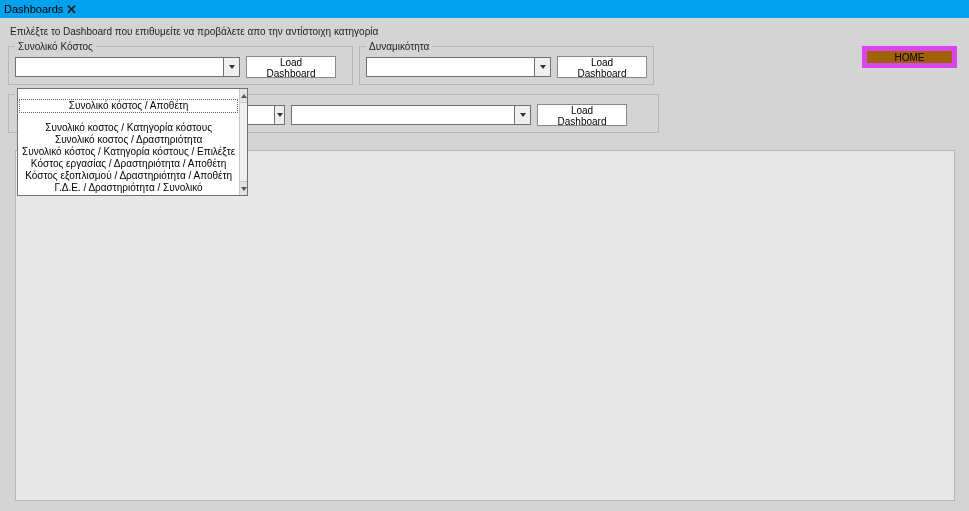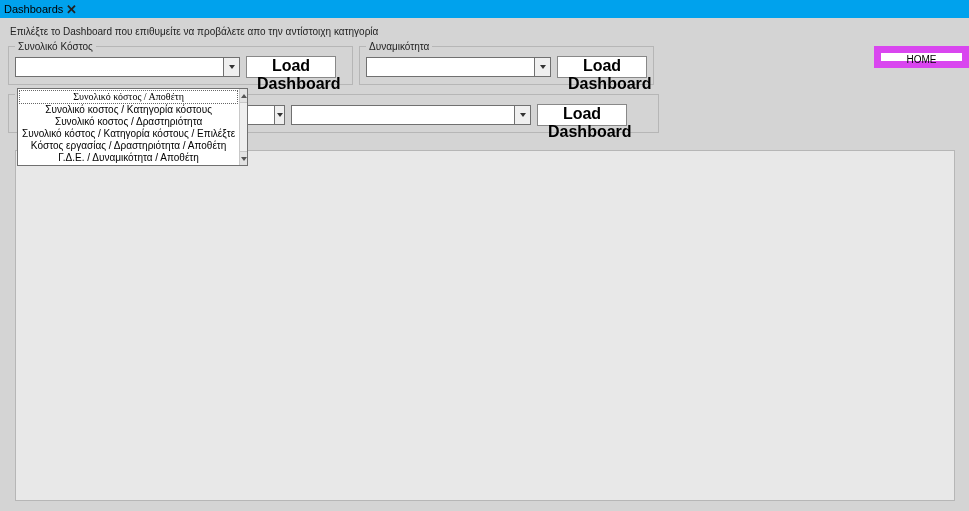--- a/index.html
+++ b/index.html
@@ -7,55 +7,55 @@
   body { background: #d4d4d4; width: 969px; height: 511px; overflow: hidden; position: relative; }
 
   .titlebar { background: #00a2ed; height: 18px; display: flex; align-items: center; justify-content: flex-start; padding: 0 4px; }
   .titlebar-title { color: #000; font-size: 11px; font-weight: normal; }
   .titlebar-close { font-size: 13px; font-weight: bold; cursor: pointer; color: #222; width: 16px; text-align: center; }
 
   .window-body { padding: 4px 8px 8px 8px; position: relative; height: calc(100% - 18px); }
 
   .instruction { font-size: 10px; color: #222; margin: 4px 2px 4px 2px; }
 
-  .home-btn { position: absolute; right: 0; top: 28px; width: 95px; height: 22px; background: #ffffff; border: 7px solid #d946ef; font-size: 10px; cursor: pointer; }
+  .home-btn { position: absolute; right: 12px; top: 28px; width: 95px; height: 22px; background: #a16207; border: 5px solid #d946ef; font-size: 10px; cursor: pointer; }
 
   .row { display: flex; gap: 6px; margin-bottom: 4px; }
 
   fieldset.group { border: 1px solid #b6b6b6; margin: 0; padding: 4px 6px 6px 6px; background: #d4d4d4; position: relative; }
   fieldset.group legend { font-size: 10px; padding: 0 3px; color: #222; }
 
   .panel-inner { display: flex; align-items: center; gap: 6px; }
 
   .combo { position: relative; display: inline-flex; align-items: stretch; height: 20px; background: #fff; border: 1px solid #707070; }
   .combo-input { border: none; outline: none; font-size: 11px; padding: 1px 3px; flex: 1 1 auto; }
   .combo-btn { width: 16px; background: #efefef; border-left: 1px solid #707070; display: flex; align-items: center; justify-content: center; cursor: pointer; }
   .caret { width: 0; height: 0; border-left: 3px solid transparent; border-right: 3px solid transparent; border-top: 4px solid #333; }
 
-  .load-btn { background: #fff; border: 1px solid #888; font-size: 16px; font-weight: bold; height: 22px; padding: 0 10px; cursor: pointer; }
+  .load-btn { background: #fff; border: 1px solid #888; font-size: 10px; font-weight: normal; height: 22px; padding: 0 10px; cursor: pointer; }
 
   
   .group-a { width: 345px; }
   .group-b { width: 264px; }
   .combo-a { width: 225px; }
   .combo-b { width: 185px; }
   .load-a  { width: 90px; }
 
   
   .second-row-wrap { width: 651px; }
   .second-row-inner { display: flex; align-items: center; gap: 6px; }
   .combo-c { width: 160px; }
   .combo-d { width: 240px; }
 
   
   .dropdown-list { position: absolute; left: 17px; top: 70px; width: 231px; background: #fff; border: 1px solid #707070; z-index: 20; max-height: 110px; overflow: hidden; }
   .dd-inner { display: flex; }
   .dd-items { flex: 1 1 auto; padding: 1px 0; }
   .dd-item { font-size: 10px; text-align: center; padding: 0 4px; line-height: 12px; white-space: nowrap; overflow: hidden; cursor: pointer; }
-  .dd-item.selected { border: 1px dotted #666; margin: 0 1px; font-family: Liberation Serif, serif; }
+  .dd-item.selected { border: 1px dotted #666; margin: 9px 1px; }
   .dd-scrollbar { width: 16px; background: #efefef; border-left: 1px solid #c8c8c8; display: flex; flex-direction: column; align-items: center; justify-content: flex-start; }
   .dd-scroll-arrow { width: 100%; height: 14px; background: #e3e3e3; border-bottom: 1px solid #c8c8c8; display: flex; align-items: center; justify-content: center; }
   .dd-scroll-arrow.down { margin-top: auto; border-top: 1px solid #c8c8c8; border-bottom: none; }
   .caret-up { width: 0; height: 0; border-left: 3px solid transparent; border-right: 3px solid transparent; border-bottom: 4px solid #555; }
   .caret-dn { width: 0; height: 0; border-left: 3px solid transparent; border-right: 3px solid transparent; border-top: 4px solid #555; }
 
   .content-panel { position: absolute; left: 15px; right: 14px; top: 132px; bottom: 10px; border: 1px solid #b6b6b6; background: #e8e8e8; z-index: 1; }
 
 </style>
 </head>
@@ -122,21 +122,22 @@
   </div>
 
   <div class="dropdown-list">
     <div class="dd-inner">
       <div class="dd-items">
         <div class="dd-item selected">Συνολικό κόστος / Αποθέτη</div>
         <div class="dd-item">Συνολικό κοστος / Κατηγορία κόστους</div>
         <div class="dd-item">Συνολικό κοστος / Δραστηριότητα</div>
         <div class="dd-item">Συνολικό κόστος / Κατηγορία κόστους / Επιλέξτε</div>
         <div class="dd-item">Κόστος εργασίας / Δραστηριότητα / Αποθέτη</div>
-        <div class="dd-item">Γ.Δ.Ε. / Δυναμικότητα / Αποθέτη</div>
+        <div class="dd-item">Κόστος εξοπλισμού / Δραστηριότητα / Αποθέτη</div>
+        <div class="dd-item">Γ.Δ.Ε. / Δραστηριότητα / Συνολικό</div>
       </div>
       <div class="dd-scrollbar">
         <div class="dd-scroll-arrow">
             <span class="caret-up"></span>
           </div>
         <div class="dd-scroll-arrow down">
             <span class="caret-dn"></span>
           </div>
       </div>
     </div>

